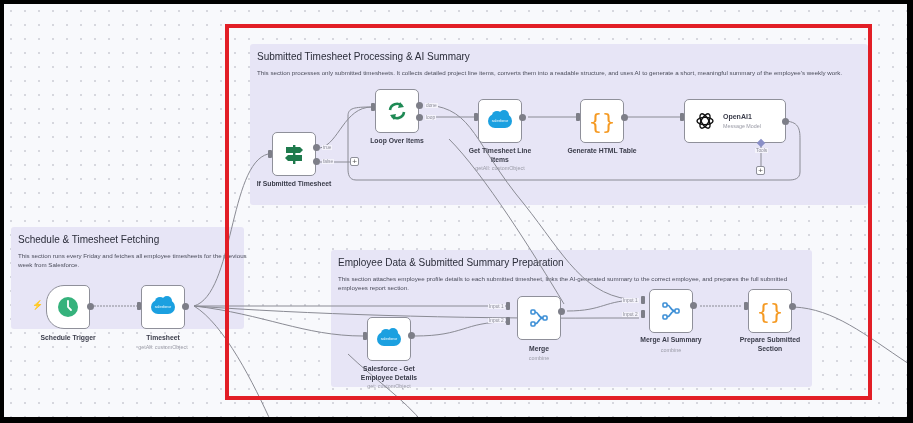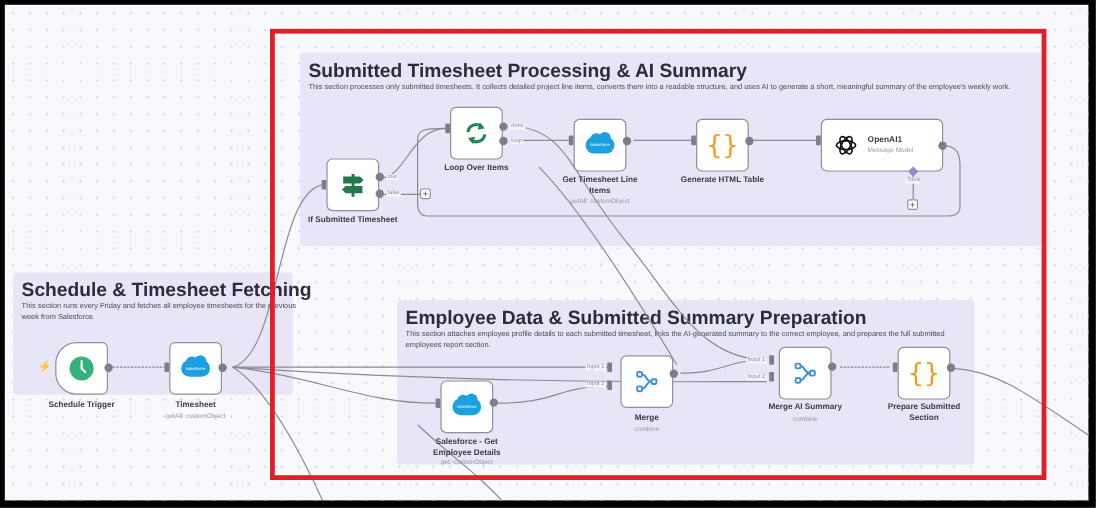--- a/index.html
+++ b/index.html
@@ -8,21 +8,21 @@
   #canvas {
     position: absolute; left: 4px; top: 4px; width: 903px; height: 413px;
     background-color: #f8f9fc;
     background-image: radial-gradient(circle, #d6d7de 0.8px, transparent 1px);
     background-size: 14px 14px;
     overflow: hidden;
   }
   .sticky {
     position: absolute; background: #e7e5f6; border-radius: 3px;
   }
-  .sticky h2 { font-size: 16px; font-weight: 700; color: #2b2d3a; position: absolute; left: 7px; top: 7px; white-space: nowrap; }
+  .sticky h2 { font-size: 10px; font-weight: 400; color: #2b2d3a; position: absolute; left: 7px; top: 7px; white-space: nowrap; }
   .sticky p { font-size: 6.2px; color: #4a4c5a; position: absolute; left: 7px; top: 25px; line-height: 8.5px; }
   .node {
     position: absolute; width: 44px; height: 44px; background: #fff;
     border: 1px solid #8f909a; border-radius: 5px;
     display: flex; align-items: center; justify-content: center;
   }
   .node.trigger { border-radius: 18px 5px 5px 18px; }
   .node.wide { width: 102px; justify-content: flex-start; padding-left: 10px; }
   .label { position: absolute; font-size: 6.8px; font-weight: 600; color: #3a3c4a; text-align: center; width: 90px; line-height: 8.5px; }
   .sublabel { position: absolute; font-size: 5.4px; color: #9a9ba6; text-align: center; width: 90px; }

